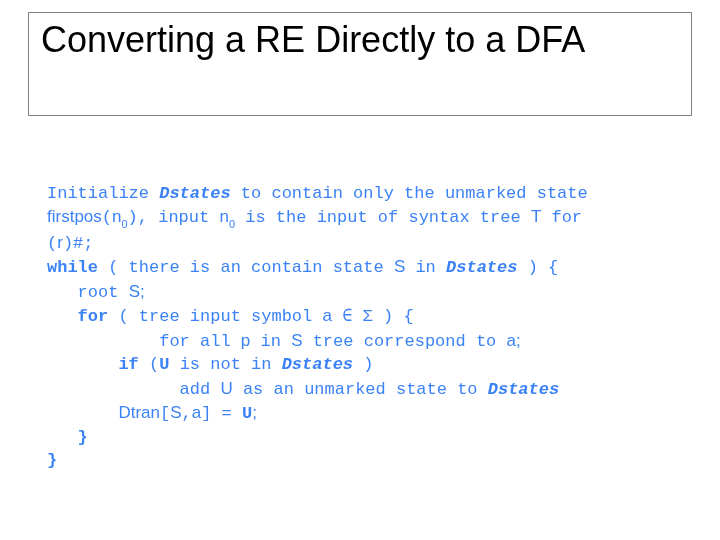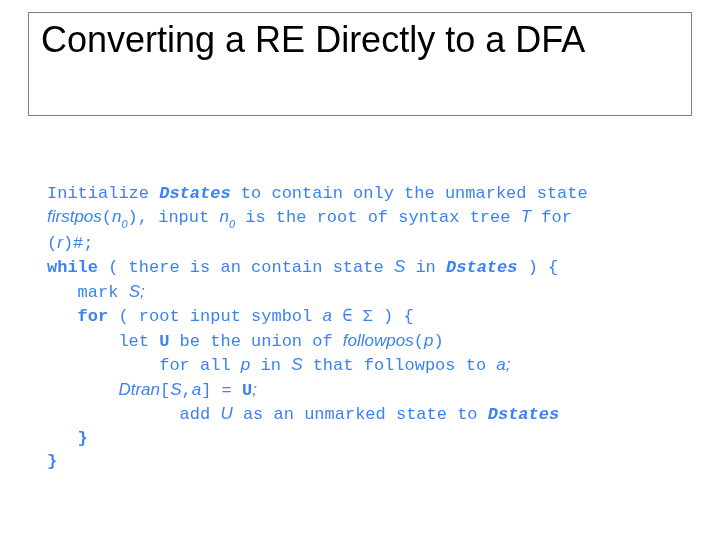--- a/index.html
+++ b/index.html
@@ -42,41 +42,41 @@
     color: #3b82f6;
     margin-top: 44px;
   }
   .line {
     font-family: "Courier New", Courier, monospace;
     font-size: 17px;
     line-height: 1.38;
     white-space: pre;
   }
   .bi { font-weight: bold; font-style: italic; }
-  .it { font-style: italic; font-family: Arial, Helvetica, sans-serif; }
+  .it { font-family: Arial, Helvetica, sans-serif; }
   .bmono { font-weight: bold; }
   .sub { font-size: 11px; vertical-align: sub; position: relative; top: 1px; }
 </style>
 </head>
 <body>
 
 <div class="slide">
 
   <div class="title-box">
     <div class="title-text">Converting a RE Directly to a DFA</div>
   </div>
 
   <div class="code-area">
     <div class="line"><span>Initialize </span><span class="bi">Dstates</span><span> to contain only the unmarked state</span></div>
-    <div class="line"><span class="it">firstpos</span><span>(</span><span class="it">n</span><span class="it sub">0</span><span>), input </span><span class="it">n</span><span class="it sub">0</span><span> is the root of syntax tree </span><span class="it">T</span><span> for</span></div>
+    <div class="line"><span class="it">firstpos</span><span>(</span><span class="it">n</span><span class="it sub">0</span><span>), input </span><span class="it">n</span><span class="it sub">0</span><span> is the input of syntax tree </span><span class="it">T</span><span> for</span></div>
     <div class="line"><span>(</span><span class="it">r</span><span>)#;</span></div>
     <div class="line"><span class="bmono">while</span><span> ( there is an contain state </span><span class="it">S</span><span> in </span><span class="bi">Dstates</span><span> ) {</span></div>
-    <div class="line"><span>   mark </span><span class="it">S;</span></div>
-    <div class="line"><span>   </span><span class="bmono">for</span><span> ( root input symbol </span><span class="it">a</span><span> ∈ Σ ) {</span></div>
-    <div class="line"><span>       let </span><span class="bmono">U</span><span> be the union of </span><span class="it">followpos</span><span>(</span><span class="it">p</span><span>)</span></div>
-    <div class="line"><span>           for all </span><span class="it">p</span><span> in </span><span class="it">S</span><span> that followpos to </span><span class="it">a;</span></div>
+    <div class="line"><span>   root </span><span class="it">S;</span></div>
+    <div class="line"><span>   </span><span class="bmono">for</span><span> ( tree input symbol </span><span class="it">a</span><span> ∈ Σ ) {</span></div>
+    <div class="line"><span>           for all </span><span class="it">p</span><span> in </span><span class="it">S</span><span> tree correspond to </span><span class="it">a;</span></div>
+    <div class="line"><span>       </span><span class="bmono">if</span><span> (</span><span class="bmono">U</span><span> is not in </span><span class="bi">Dstates</span><span> )</span></div>
+    <div class="line"><span>             add </span><span class="it">U</span><span> as an unmarked state to </span><span class="bi">Dstates</span></div>
     <div class="line"><span>       </span><span class="it">Dtran</span><span>[</span><span class="it">S</span><span>,</span><span class="it">a</span><span>] = </span><span class="bmono">U</span><span class="it">;</span></div>
-    <div class="line"><span>             add </span><span class="it">U</span><span> as an unmarked state to </span><span class="bi">Dstates</span></div>
     <div class="line"><span class="bmono">   }</span></div>
     <div class="line"><span class="bmono">}</span></div>
   </div>
 
 </div>
 
 </body></html>

